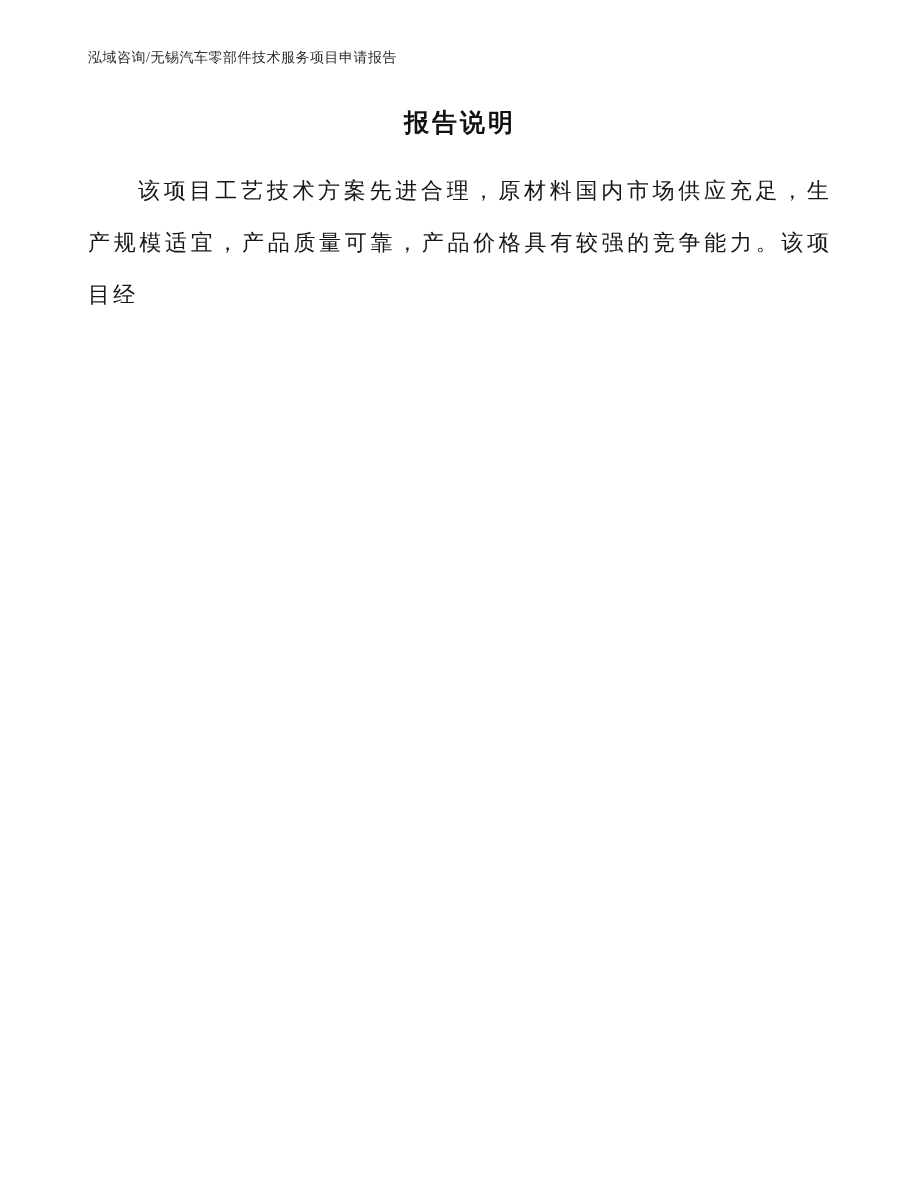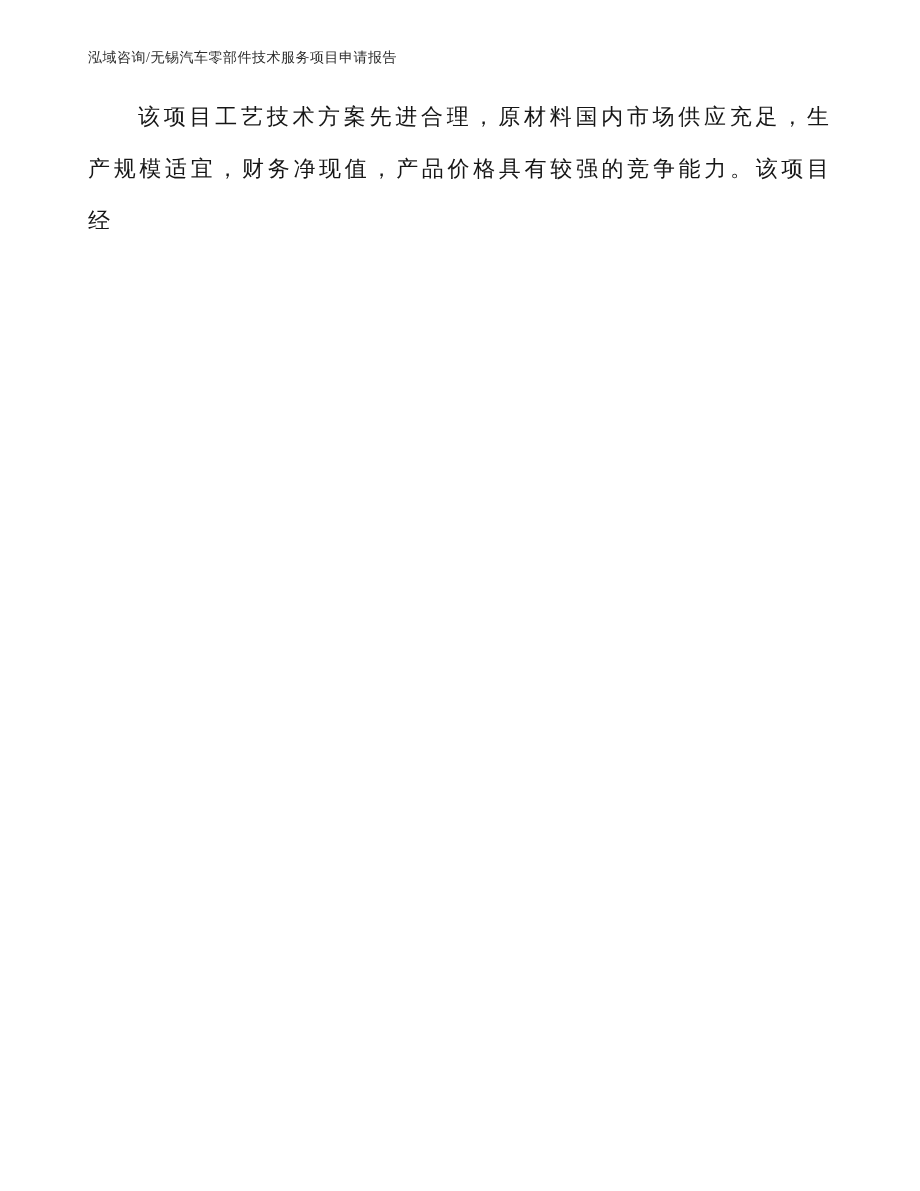--- a/index.html
+++ b/index.html
@@ -49,18 +49,19 @@
     word-break: break-all;
   }
 </style>
 </head>
 <body>
 
 <div class="page">
 
   <div class="doc-header">泓域咨询/无锡汽车零部件技术服务项目申请报告</div>
 
+  <h1 class="doc-title">报告说明</h1>
 
   <div class="doc-content">
-    <p>该项目工艺技术方案先进合理，原材料国内市场供应充足，生产规模适宜，财务净现值，产品价格具有较强的竞争能力。该项目经</p>
+    <p>该项目工艺技术方案先进合理，原材料国内市场供应充足，生产规模适宜，产品质量可靠，产品价格具有较强的竞争能力。该项目经</p>
   </div>
 
 </div>
 
 </body></html>

